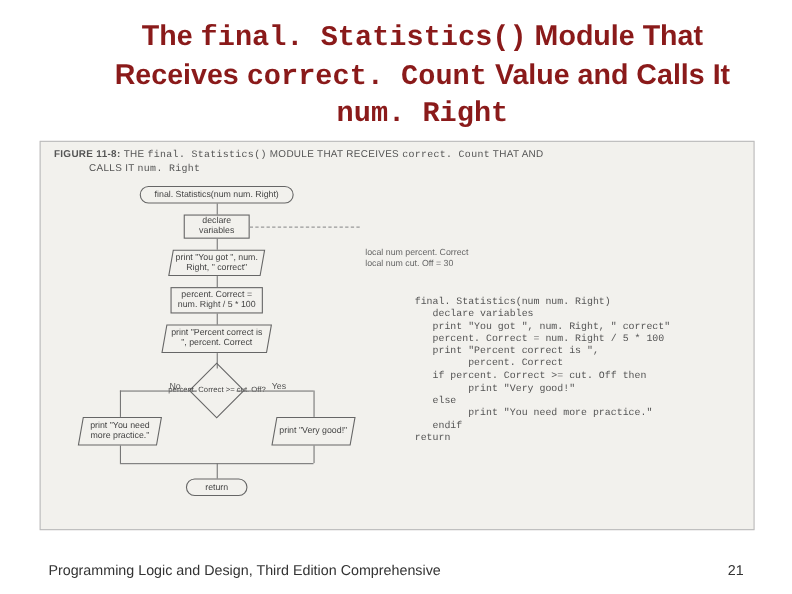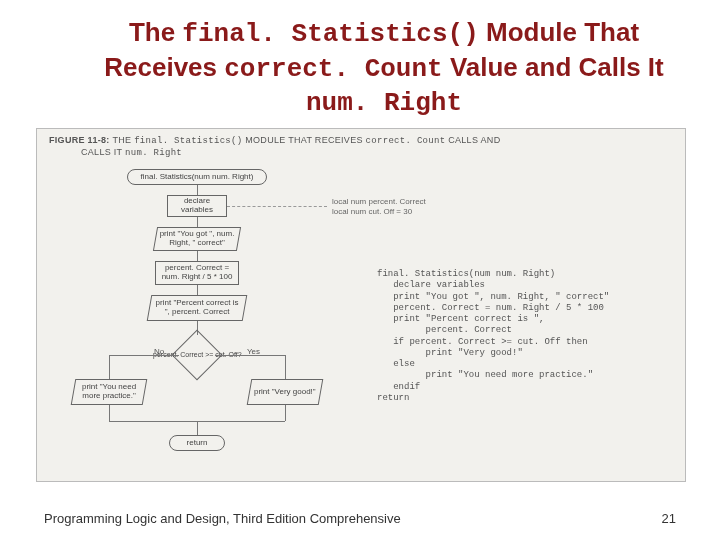--- a/index.html
+++ b/index.html
@@ -89,20 +89,21 @@
   .dash {
     position: absolute;
     border-top: 1px dashed #999;
     height: 0;
   }
   .side-note {
     position: absolute;
     font-size: 8px;
     color: #666;
     line-height: 1.2;
+    margin-top: 28px;
   }
   .yn-label {
     position: absolute;
     font-size: 8px;
     color: #555;
   }
   .pseudocode {
     position: absolute;
     top: 140px;
     left: 340px;
@@ -128,21 +129,21 @@
 </head>
 <body>
 
 <div class="title">
   <span>The </span><span class="code">final. Statistics()</span><span> Module That Receives </span><span class="code">correct. Count</span><span> Value and Calls It </span><span class="code">num. Right</span>
 </div>
 
 <div class="figure-area">
 
   <div class="fig-caption">
-    <b><span>FIGURE 11-8: </span></b><span>THE </span><span class="mono">final. Statistics()</span><span> MODULE THAT RECEIVES </span><span class="mono">correct. Count</span><span> CALLS AND</span><br>
+    <b><span>FIGURE 11-8: </span></b><span>THE </span><span class="mono">final. Statistics()</span><span> MODULE THAT RECEIVES </span><span class="mono">correct. Count</span><span> THAT AND</span><br>
     <span style="margin-left:32px"><span>CALLS IT </span><span class="mono">num. Right</span></span>
   </div>
 
   <div class="flowchart">
 
     <div class="node pill" style="left:90px; top:0px; width:140px; height:16px;">
       <span>final. Statistics(num num. Right)</span>
     </div>
     <div class="conn v" style="left:160px; top:16px; height:10px;"></div>
 

